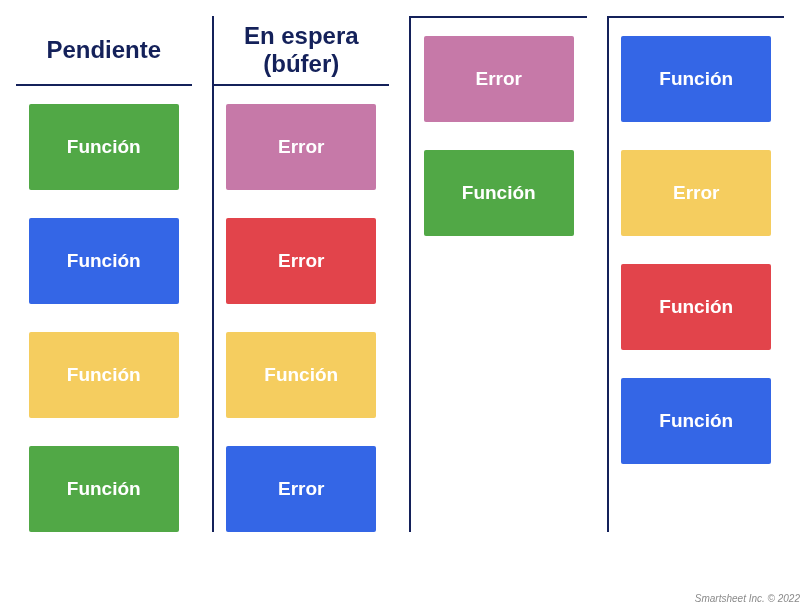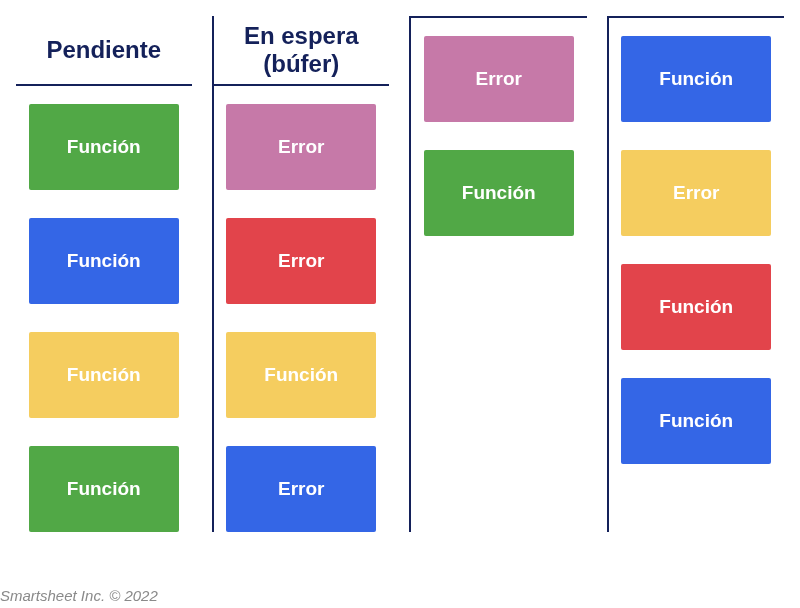--- a/index.html
+++ b/index.html
@@ -64,22 +64,22 @@
   }
   .c-green  { background: #51a846; }
   .c-blue   { background: #3466e6; }
   .c-yellow { background: #f5cd5f; }
   .c-mauve  { background: #c679a8; }
   .c-red    { background: #e2444b; }
   .footer {
     position: absolute;
     bottom: 4px;
     width: 100%;
-    text-align: left;
-    font-size: 15px;
+    text-align: right;
+    font-size: 10px;
     font-style: italic;
     color: #8a8a8a;
   }
 </style>
 </head>
 <body>
 
 <div class="board">
 
   <div class="col">

